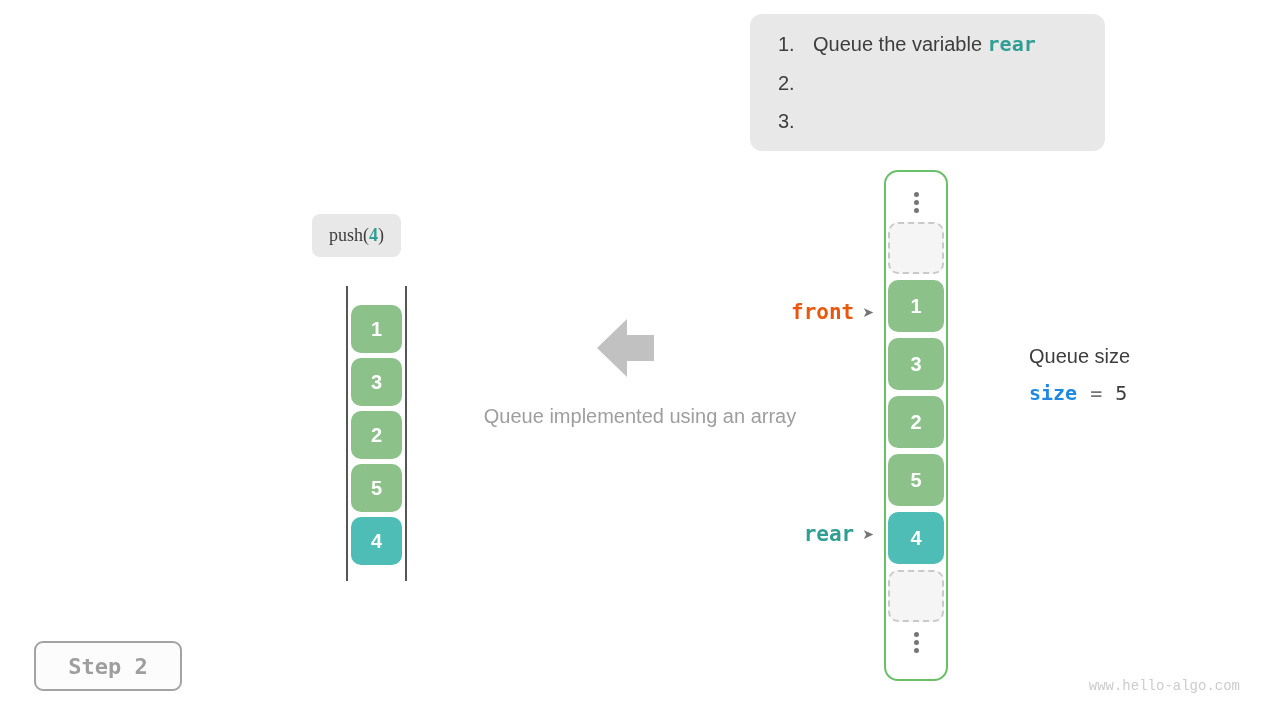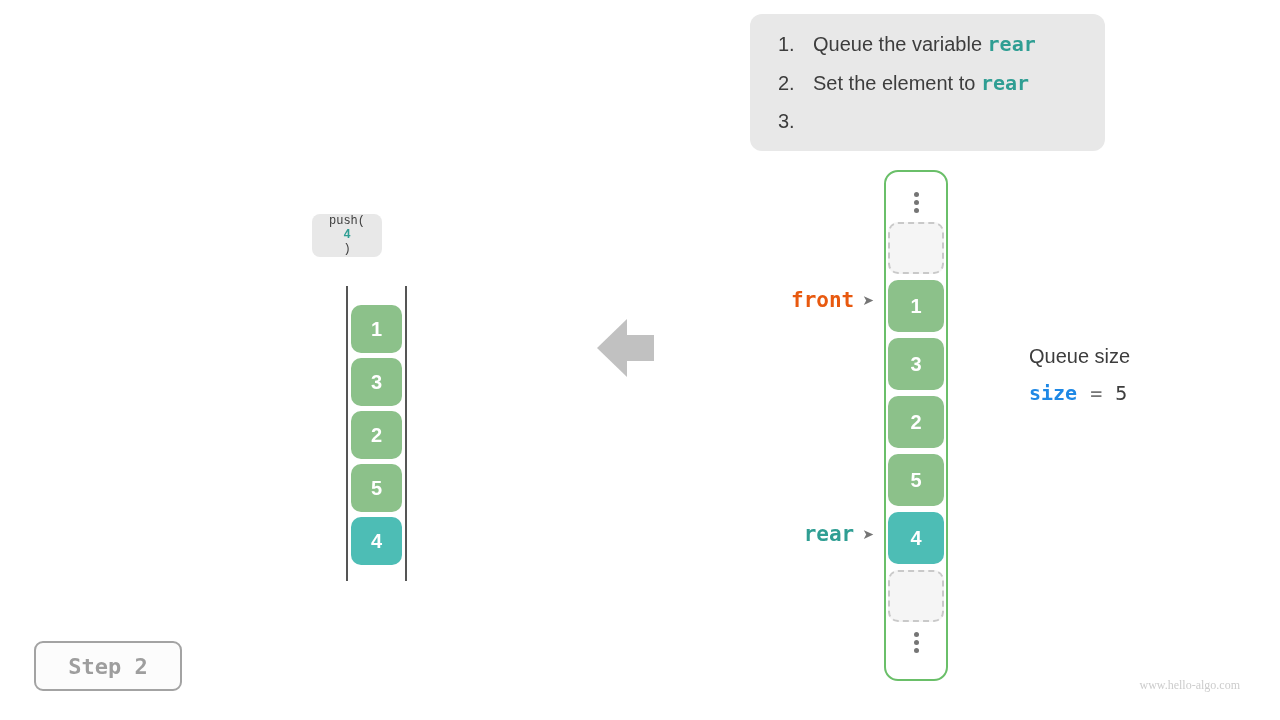--- a/index.html
+++ b/index.html
@@ -39,24 +39,23 @@
 
   
   .push-badge {
     position: absolute;
     left: 312px; top: 214px;
     height: 43px;
     background: var(--light-gray-bg);
     border-radius: 8px;
     display: flex; align-items: center;
     padding: 0 17px;
-    font-family: Liberation Mono, monospace;
-    font-size: 12px;
+    font-family: Liberation Serif, serif;
+    font-size: 18px;
     color: var(--dark-text);
-    flex-direction: column;
   }
   .push-badge .arg { font-weight: bold; color: var(--code-teal); }
 
   
   .left-queue {
     position: absolute;
     left: 346px; top: 286px;
     width: 61px; height: 295px;
     border-left: 2px solid var(--queue-line);
     border-right: 2px solid var(--queue-line);
@@ -134,21 +133,21 @@
 
   
   .pointer-row {
     position: absolute;
     left: 768px; width: 106px;
     display: flex; align-items: center; justify-content: flex-end;
     gap: 8px;
     font-family: "DejaVu Sans Mono", monospace;
     font-weight: bold; font-size: 21px;
   }
-  .pointer-row.front { top: 288px; justify-content: flex-end; }
+  .pointer-row.front { top: 300px; justify-content: flex-end; }
   .pointer-row.rear  { top: 522px; }
   .ptr-front-label { color: var(--orange); }
   .ptr-rear-label  { color: var(--code-teal); }
   .ptr-arrow {
     font-family: "DejaVu Sans", sans-serif;
     font-size: 14px; font-weight: normal;
     color: var(--dots);
   }
 
   
@@ -176,38 +175,37 @@
     display: flex; align-items: center; justify-content: center;
     font-family: "DejaVu Sans Mono", monospace;
     font-weight: bold; font-size: 22px;
     color: var(--step-text);
   }
 
   
   .watermark {
     position: absolute;
     right: 40px; top: 678px;
-    font-family: Liberation Serif, serif;
-    font-size: 12px;
+    font-family: Liberation Mono, monospace;
+    font-size: 14px;
     color: var(--watermark);
   }
 </style>
 </head>
 <body>
 
 <div class="canvas">
 
   <div class="instructions">
     <div class="instr-row">
       <span class="instr-num">1.</span>
       <span class="instr-text"><span>Queue the variable </span><span class="code code-teal">rear</span><span></span></span>
     </div>
     <div class="instr-row">
       <span class="instr-num">2.</span>
-      <span class="instr-text"><span>Set the element to </span><span class="code code-teal">rear</span><span></span></span>
     </div>
     <div class="instr-row">
       <span class="instr-num">3.</span>
     </div>
   </div>
 
   <div class="push-badge">
     <span>push(</span>
       <span class="arg">4</span>
       <span>)</span>
@@ -219,20 +217,21 @@
     <div class="qbox">2</div>
     <div class="qbox">5</div>
     <div class="qbox teal">4</div>
   </div>
 
   <div class="big-arrow">
     <div class="head"></div>
     <div class="tail"></div>
   </div>
 
+  <div class="caption">Queue implemented using an array</div>
 
   <div class="pointer-row front">
     <span class="ptr-front-label">front</span>
     <span class="ptr-arrow">➤</span>
   </div>
 
   <div class="pointer-row rear">
     <span class="ptr-rear-label">rear</span>
     <span class="ptr-arrow">➤</span>
   </div>

